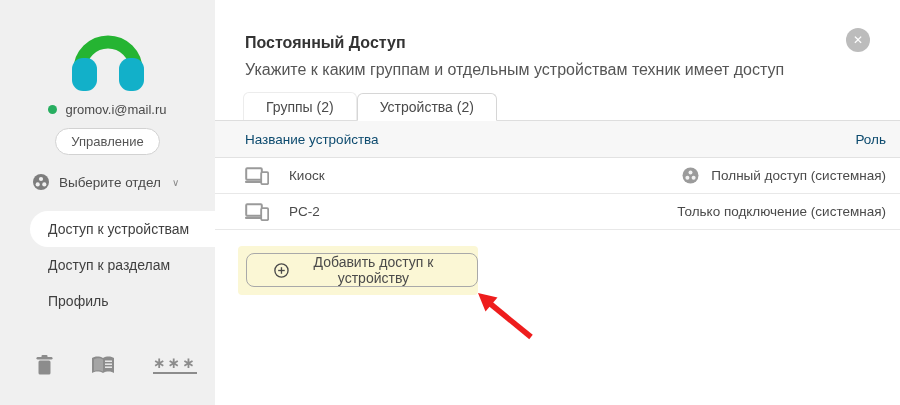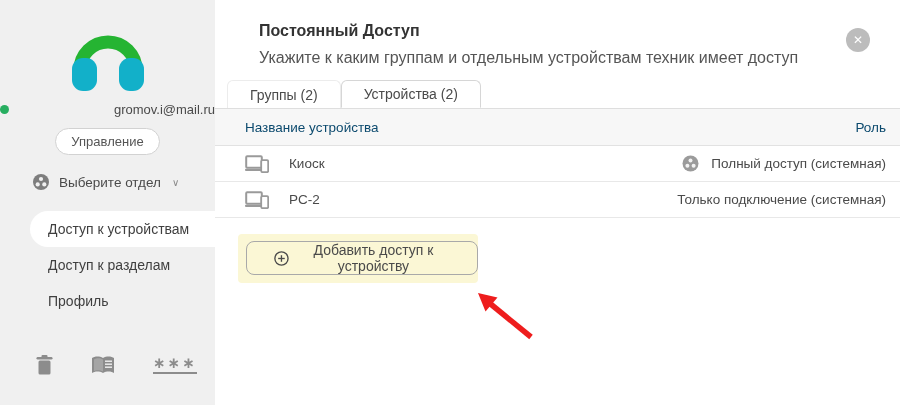--- a/index.html
+++ b/index.html
@@ -3,42 +3,42 @@
 <meta charset="utf-8">
 <style>
   * { margin:0; padding:0; box-sizing:border-box; }
   html,body { background:#fff; }
   body { font-family:"Liberation Sans","DejaVu Sans",sans-serif; color:#4a4a4a; }
   .app { position:relative; width:900px; height:405px; background:#fff; overflow:hidden; display:flex; }
 
   
   .sidebar { position:relative; width:215px; height:100%; background:#f0f0f0; flex:0 0 215px; }
   .logo-wrap { display:flex; justify-content:center; padding-top:24px; }
-  .account-row { display:flex; align-items:center; justify-content:space-between; gap:8px; margin-top:10px; }
+  .account-row { display:flex; align-items:center; justify-content:center; gap:8px; margin-top:10px; }
   .online-dot { width:9px; height:9px; border-radius:50%; background:#27ae60; }
   .email { font-size:13px; color:#4a4a4a; }
   .manage-row { display:flex; justify-content:center; margin-top:11px; }
   .manage-btn { background:#fff; border:1px solid #d2d2d2; border-radius:14px; padding:5px 15px; font-size:13px; color:#555; cursor:pointer; font-family:inherit; }
   .dept-row { display:flex; align-items:center; gap:9px; margin:18px 0 0 32px; font-size:13.5px; color:#4a4a4a; cursor:pointer; }
   .chevron { font-size:10px; color:#8a8a8a; margin-left:2px; }
   .nav { margin-top:20px; }
   .nav-item { height:36px; display:flex; align-items:center; padding-left:18px; margin-left:30px; font-size:14px; color:#3f3f3f; cursor:pointer; }
   .nav-item.active { background:#fff; border-radius:18px 0 0 18px; }
   .sidebar-bottom { position:absolute; bottom:30px; left:36px; display:flex; align-items:center; gap:38px; }
   .tool-icon { color:#8c8c8c; cursor:pointer; display:flex; align-items:flex-start; }
   .more-glyph { font-size:15px; font-weight:bold; letter-spacing:2px; color:#8c8c8c; border-bottom:2px solid #8c8c8c; line-height:13px; padding-bottom:3px; }
 
   
   .main { position:relative; flex:1; background:#fff; }
-  .panel-header { padding:22px 60px 0 44px; }
+  .panel-header { padding:22px 60px 0 30px;margin-top:12px; }
   .panel-title { font-size:16px; font-weight:bold; color:#333; }
   .panel-subtitle { font-size:16px; color:#555; margin-top:9px; }
   .close-btn { position:absolute; top:28px; right:30px; width:24px; height:24px; border-radius:50%; background:#bcbcbc; color:#fff; border:none; font-size:12px; font-weight:bold; display:flex; align-items:center; justify-content:center; cursor:pointer; font-family:inherit; }
 
-  .tabs { margin-top:13px; padding-left:12px; border-bottom:1px solid #dedede; display:flex; align-items:flex-start; }
+  .tabs { margin-top:13px; padding-left:28px; border-bottom:1px solid #dedede; display:flex; align-items:flex-end; }
   .tab { height:28px; padding:0 22px; display:flex; align-items:center; font-size:14px; color:#4a4a4a; cursor:pointer; border:1px solid #ececec; border-bottom:none; border-radius:6px 6px 0 0; background:transparent; }
   .tab.active { background:#fff; border:1px solid #d6d6d6; border-bottom:1px solid #fff; margin-bottom:-1px; position:relative; z-index:2; }
 
   .table-head { height:37px; background:#f7f7f7; border-bottom:1px solid #e2e2e2; display:flex; align-items:center; justify-content:space-between; padding:0 14px 0 30px; font-size:13.5px; color:#0c4a6e; }
   .t-row { height:36px; border-bottom:1px solid #e8e8e8; display:flex; align-items:center; justify-content:space-between; padding:0 14px 0 30px; }
   .cell-device { display:flex; align-items:center; gap:20px; font-size:13.5px; color:#4a4a4a; }
   .cell-role { display:flex; align-items:center; gap:12px; font-size:13.5px; color:#4a4a4a; }
 
   .highlight { margin:16px 0 0 23px; width:240px; height:49px; background:#fbf7d5; border-radius:4px; padding:7px 0 0 8px; }
   .add-btn { display:inline-flex; align-items:center; gap:8px; height:34px; padding:0 27px; background:transparent; border:1px solid #a9a9a9; border-radius:8px; font-size:14px; color:#4a4a4a; cursor:pointer; font-family:inherit; }

